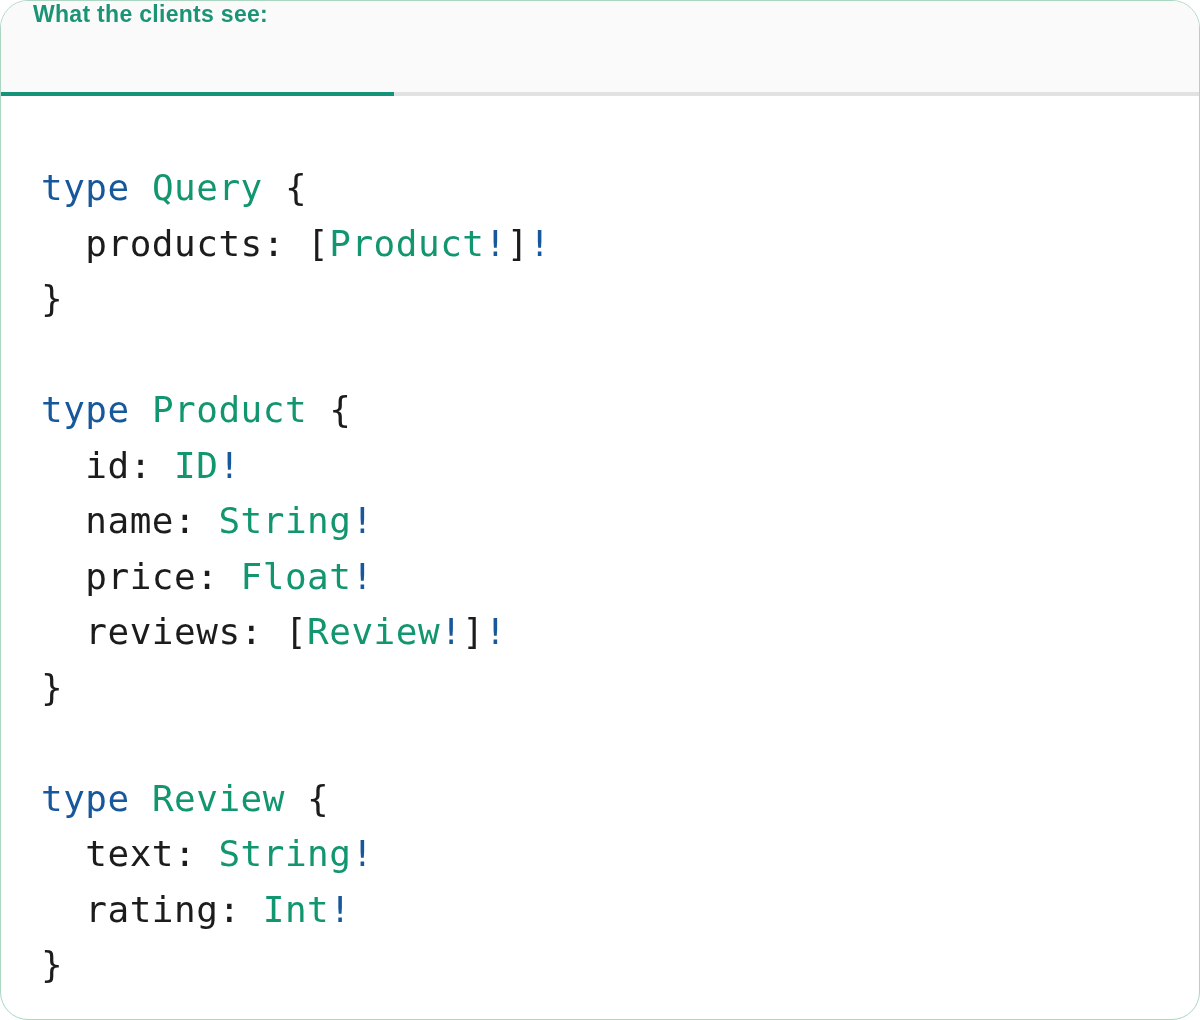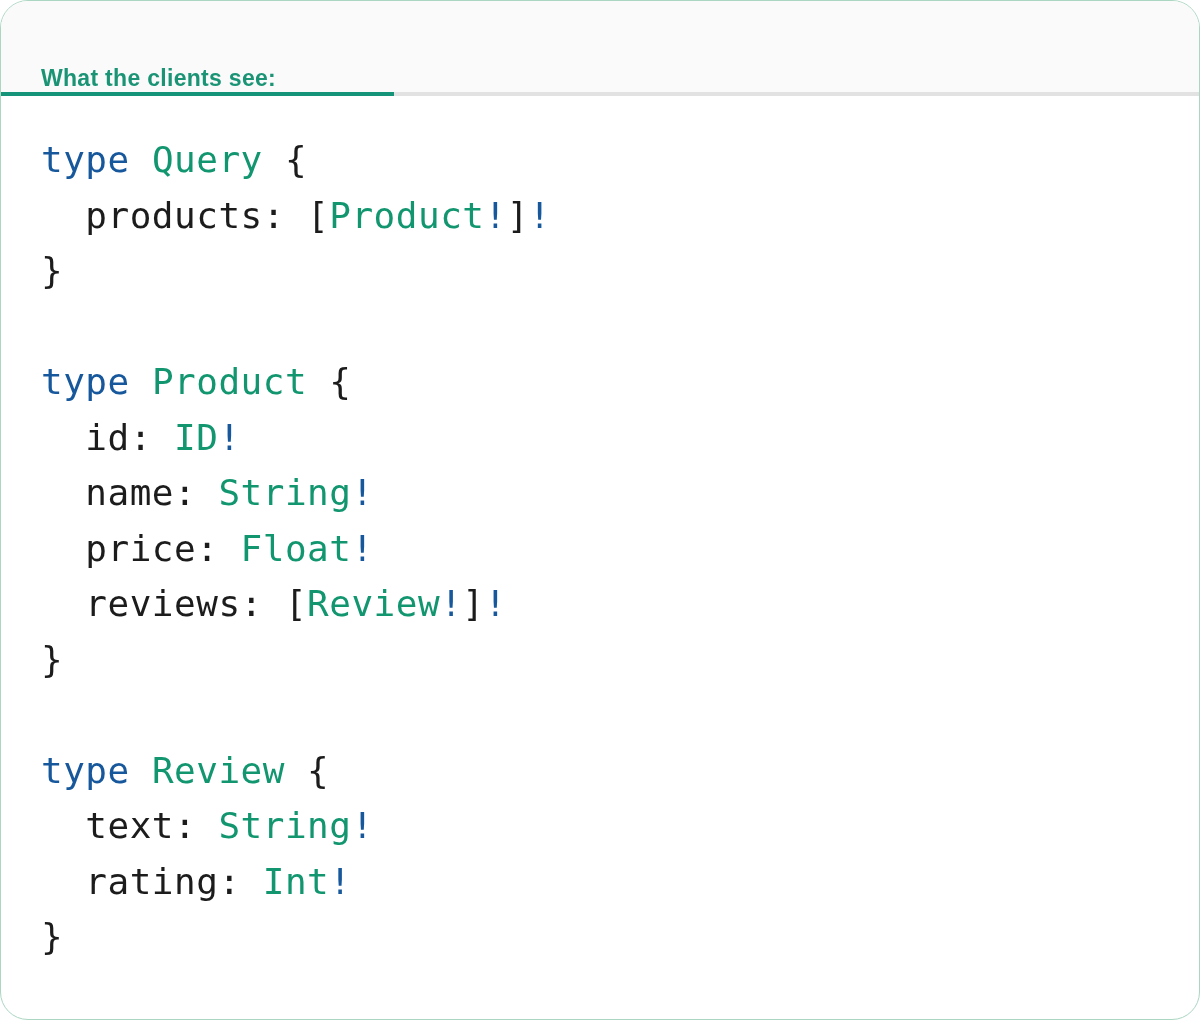--- a/index.html
+++ b/index.html
@@ -31,22 +31,22 @@
     position: relative;
     height: 95px;
     background: var(--header-bg);
     border-bottom: 4px solid var(--divider);
     display: flex;
     align-items: center;
   }
   .tab {
     height: 100%;
     display: flex;
-    align-items: flex-end;
-    padding-left: 40px;
+    align-items: flex-start;
+    padding-left: 32px;
     cursor: pointer;
   }
   .tab-label {
     color: var(--tab-text);
     font-size: 23px;
     font-weight: 600;
     letter-spacing: 0.3px;
   }
   .tab-indicator {
     position: absolute;
@@ -57,20 +57,21 @@
     background: var(--tab-line);
     z-index: 2;
   }
   .code {
     padding: 36px 40px 0 40px;
     font-family: "DejaVu Sans Mono", "Liberation Mono", monospace;
     font-size: 36px;
     line-height: 55.5px;
     letter-spacing: 0.5px;
     color: var(--pl);
+    margin-top: 28px;
   }
   .code-line { white-space: pre; }
   .tok-keyword { color: var(--kw); }
   .tok-type    { color: var(--ty); }
   .tok-plain   { color: var(--pl); }
   .tok-bang    { color: var(--kw); }
 </style>
 </head>
 <body>
 

